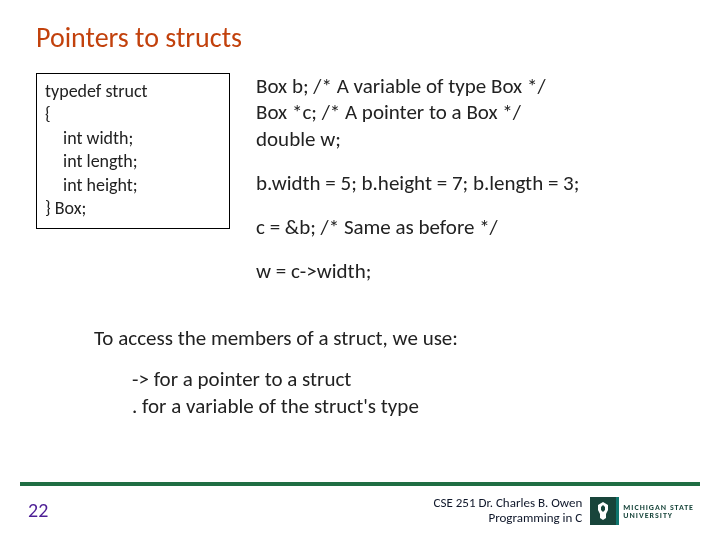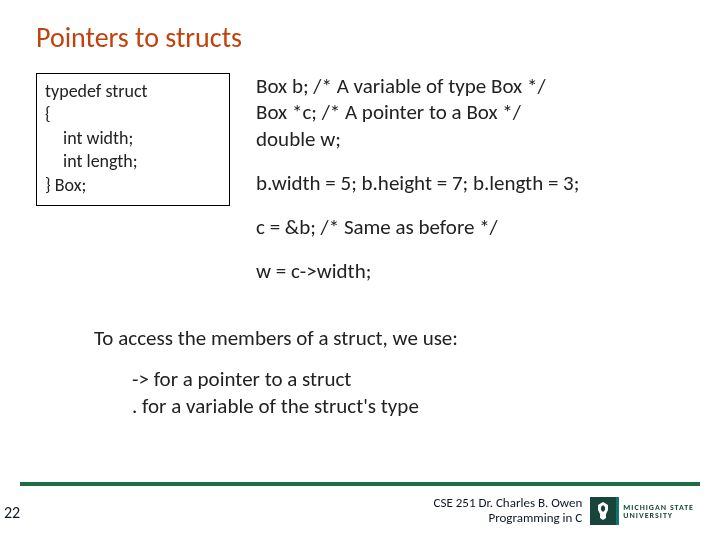--- a/index.html
+++ b/index.html
@@ -8,41 +8,42 @@
   .title { font-size: 28px; color: #c2410c; margin-bottom: 18px; font-weight: 400; }
   .top-row { display: flex; gap: 26px; align-items: flex-start; }
   .code-box { border: 1px solid #000; padding: 6px 10px 8px 8px; font-size: 18px; line-height: 1.3; width: 194px; }
   .code-box .indent { padding-left: 18px; }
   .right-code { font-size: 21px; line-height: 1.25; flex: 1; }
   .right-code .blk { margin-bottom: 18px; }
   .body-text { font-size: 21px; line-height: 1.3; }
   .explain1 { margin: 22px 0 14px 58px; }
   .explain2 { margin: 10px 0 0 96px; }
   .footer-rule { position: absolute; left: 20px; right: 20px; bottom: 54px; border-top: 4px solid #1f6e43; }
-  .page-num { position: absolute; left: 4px; bottom: 18px; font-size: 16px; color: #0f172a; }
+  .page-num { position: absolute; left: 28px; bottom: 18px; font-size: 20px; color: #4c1d95; }
   .footer-right { position: absolute; right: 20px; bottom: 14px; display: flex; align-items: center; gap: 8px; }
   .footer-text { font-size: 13px; text-align: right; line-height: 1.15; color: #0f172a; }
   .msu-badge { display: flex; align-items: stretch; height: 28px; }
   .msu-green { background: #18453b; display: flex; align-items: center; padding: 0 5px; }
   .spartan { width: 16px; height: 20px; }
   .msu-text { display: flex; flex-direction: column; justify-content: center; padding: 0 6px 0 4px; font-size: 8px; letter-spacing: 1px; color: #18453b; font-weight: 600; line-height: 1.05; border-left: 3px solid #0f766e; }
 </style>
 </head>
 <body>
 
 <div class="slide">
 
   <h1 class="title">Pointers to structs</h1>
 
   <div class="top-row">
     <div class="code-box">
       <div>typedef struct</div>
       <div>{</div>
       <div class="indent">int width;</div>
       <div class="indent">int length;</div>
+      <div class="indent">int height;</div>
       <div>} Box;</div>
     </div>
 
     <div class="right-code">
       <div class="blk">
         <div>Box b;  /* A variable of type Box */</div>
         <div>Box *c; /* A pointer to a Box */</div>
         <div>double  w;</div>
       </div>
       <div class="blk">

